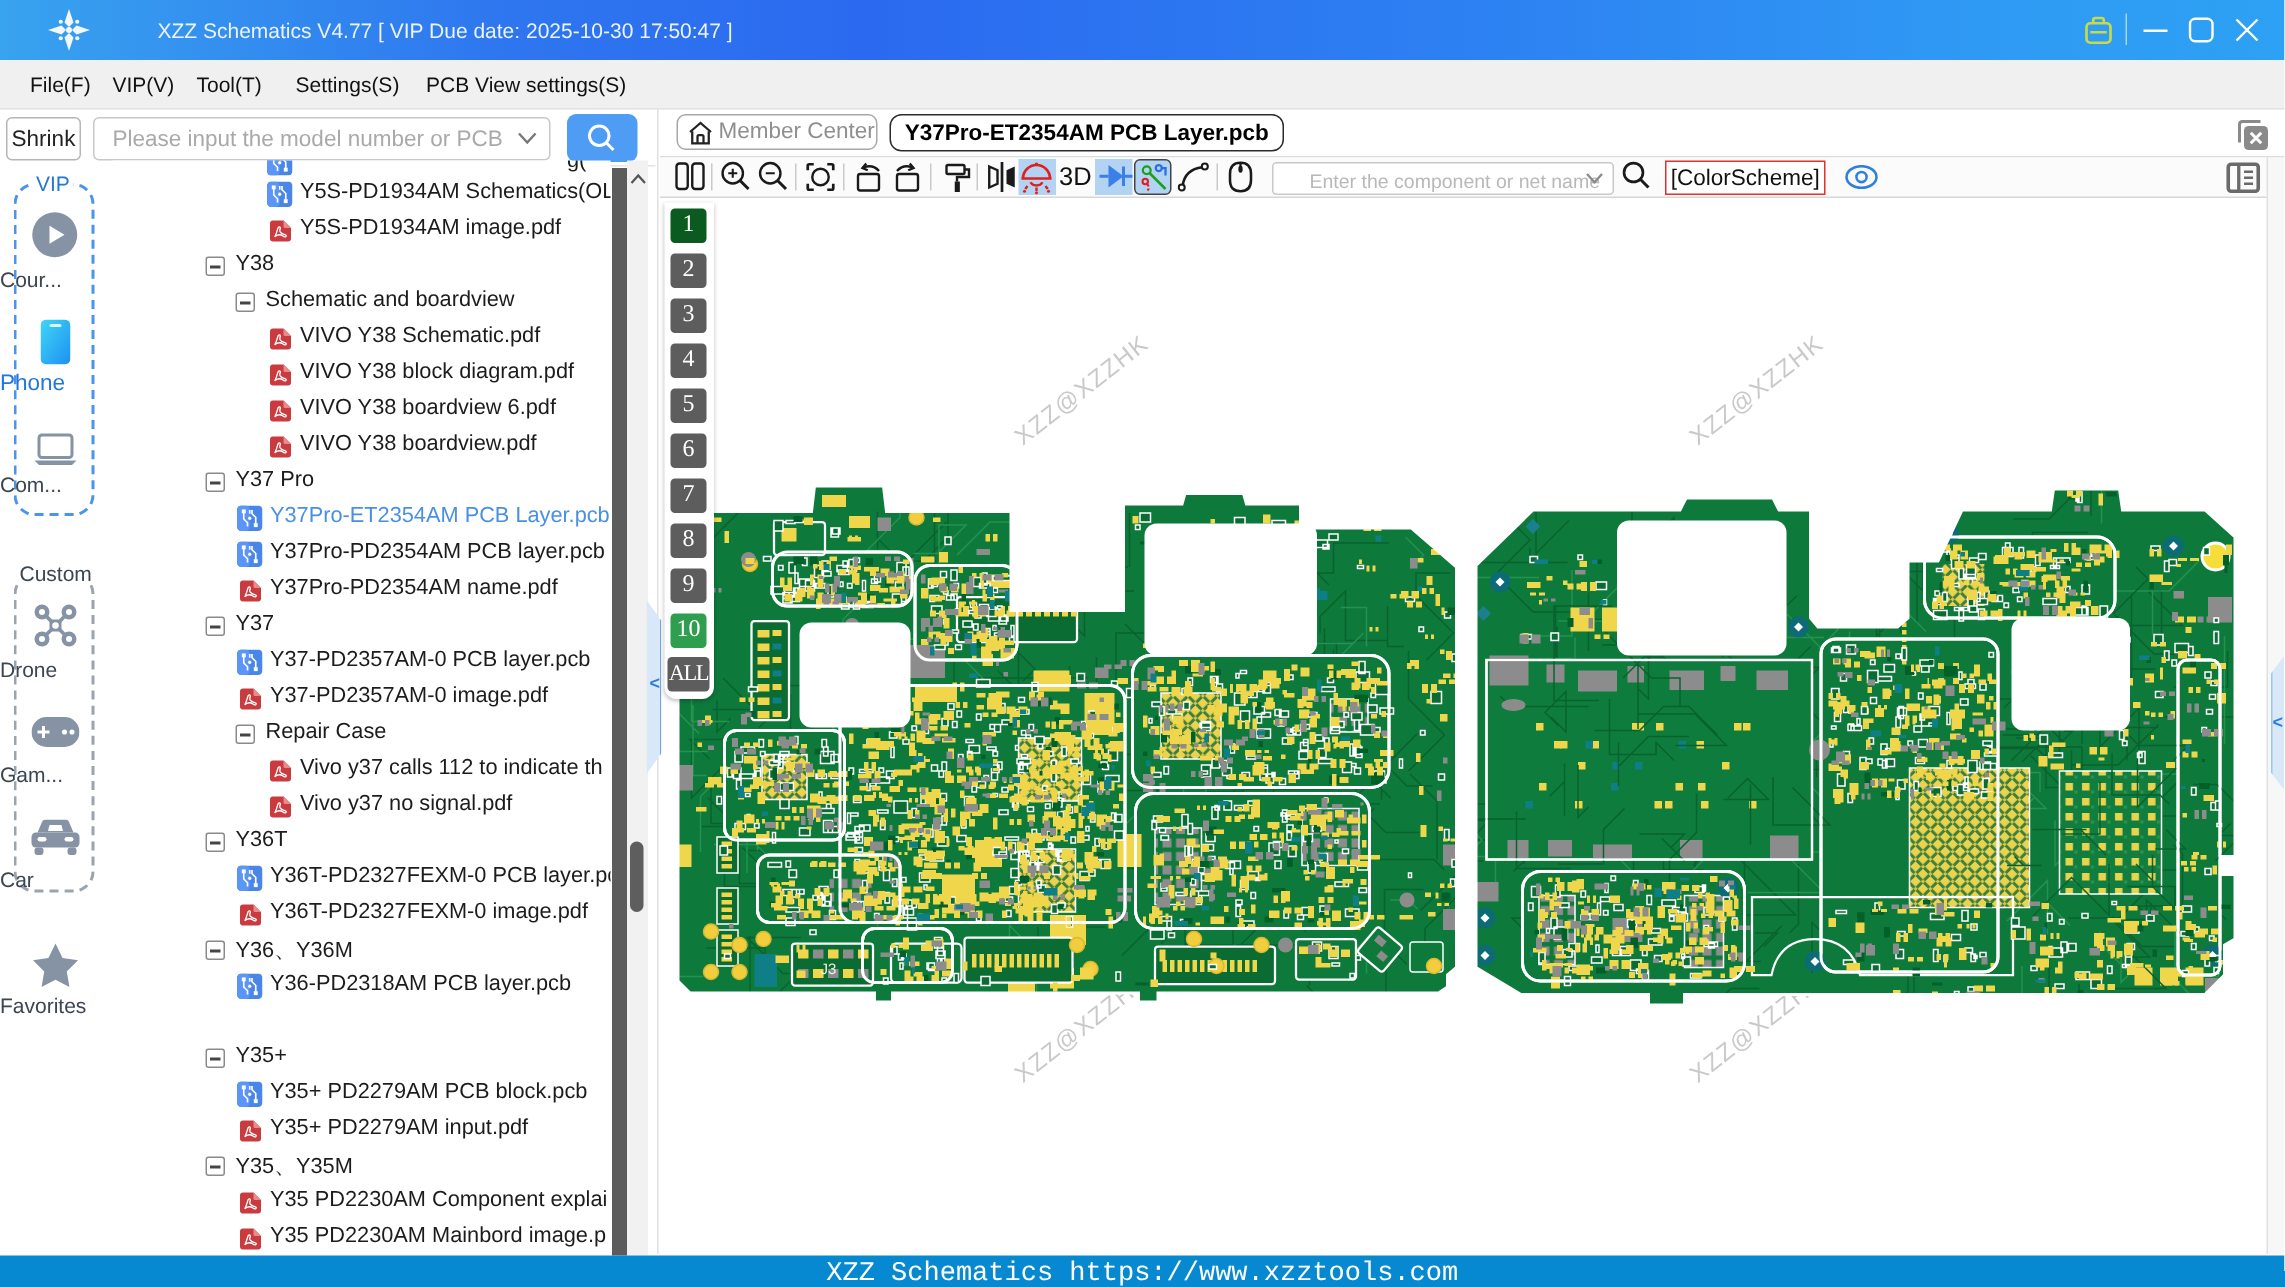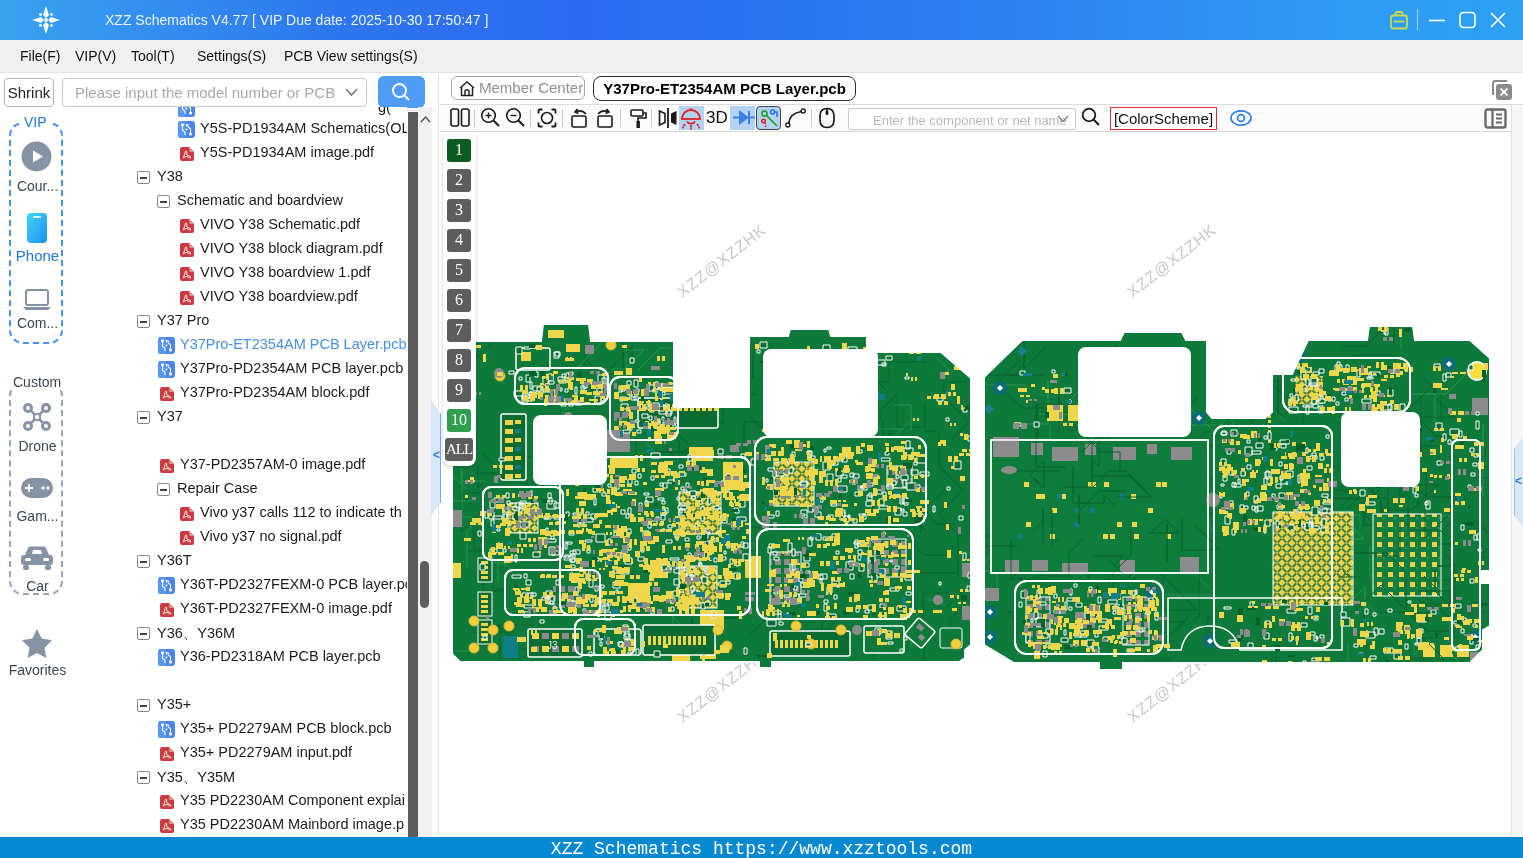--- a/index.html
+++ b/index.html
@@ -20,21 +20,21 @@
 
 #shrinkbtn { left:4px; top:78px; width:50px; height:29px; border:1px solid #b5b5b5; border-radius:4px; background:#fff; font-size:15px; color:#222; text-align:center; line-height:27px; }
 #searchbox { left:62px; top:78px; width:305px; height:29px; border:1px solid #c8c8c8; border-radius:4px; background:#fff; }
 #searchbox span { position:absolute; left:12px; top:5px; color:#a9a9a9; font-size:15px; }
 #searchbtn { left:378px; top:76px; width:47px; height:32px; background:#4e9cf4; border-radius:6px; }
 
 
 #sidebar { left:0; top:110px; width:75px; height:726px; background:#fff; }
 .dashbox { position:absolute; border:2px dashed #4b94e8; border-radius:14px; }
 .dashbox2 { position:absolute; border:2px dashed #9aa4ae; border-radius:14px; }
-.sblabel { position:absolute; width:75px; text-align:center; font-size:14px; color:#3c4650; }
+.sblabel { position:absolute; width:75px; font-size:14px; color:#3c4650; }
 .sblabel.blue { color:#2277dd; }
 .boxlab { position:absolute; font-size:14px; background:#fff; padding:0 2px; }
 
 
 #tree { left:75px; top:107px; width:332px; height:730px; background:#fff; overflow:hidden; }
 .trow { position:absolute; height:24px; white-space:nowrap; font-size:14.5px; color:#1c1c1c; }
 .trow .lbl { position:absolute; top:2px; }
 .trow.sel .lbl { color:#4a90e2; }
 .minusbox { position:absolute; top:5px; width:13px; height:13px; border:1px solid #8a8a8a; border-radius:2px; background:#fff; }
 .minusbox:after { content:""; position:absolute; left:2px; top:5px; width:7px; height:1.6px; background:#444; }
@@ -583,21 +583,21 @@
           <path d="M4.2 12 Q5.5 9 6.2 6.4 Q6.5 5 7.4 5.3 Q8.2 5.7 7.6 7.2 Q6.9 9.3 10.8 10.4 Q12.3 10.9 11.6 11.7 Q10.9 12.4 9.4 11.2 Q7.8 10 5.9 10.8 Q4.6 11.4 4.2 12Z" fill="none" stroke="#fff" stroke-width="0.9"></path>
         </svg>
         <span class="lbl" style="left:125px">VIVO Y38 block diagram.pdf</span>
       </div>
 <div class="trow" style="left:0;top:155px;width:332px">
         <svg style="position:absolute;left:104px;top:4px" width="16" height="16" viewBox="0 0 16 16">
           <path d="M1 3 Q1 1 3 1 H10 L15 6 V13 Q15 15 13 15 H3 Q1 15 1 13 Z" fill="#ca3b3f"></path>
           <path d="M10 1 L15 6 H11 Q10 6 10 5 Z" fill="#e98a8d"></path>
           <path d="M4.2 12 Q5.5 9 6.2 6.4 Q6.5 5 7.4 5.3 Q8.2 5.7 7.6 7.2 Q6.9 9.3 10.8 10.4 Q12.3 10.9 11.6 11.7 Q10.9 12.4 9.4 11.2 Q7.8 10 5.9 10.8 Q4.6 11.4 4.2 12Z" fill="none" stroke="#fff" stroke-width="0.9"></path>
         </svg>
-        <span class="lbl" style="left:125px">VIVO Y38 boardview 1.pdf</span>
+        <span class="lbl" style="left:125px">VIVO Y38 boardview 6.pdf</span>
       </div>
 <div class="trow" style="left:0;top:179px;width:332px">
         <svg style="position:absolute;left:104px;top:4px" width="16" height="16" viewBox="0 0 16 16">
           <path d="M1 3 Q1 1 3 1 H10 L15 6 V13 Q15 15 13 15 H3 Q1 15 1 13 Z" fill="#ca3b3f"></path>
           <path d="M10 1 L15 6 H11 Q10 6 10 5 Z" fill="#e98a8d"></path>
           <path d="M4.2 12 Q5.5 9 6.2 6.4 Q6.5 5 7.4 5.3 Q8.2 5.7 7.6 7.2 Q6.9 9.3 10.8 10.4 Q12.3 10.9 11.6 11.7 Q10.9 12.4 9.4 11.2 Q7.8 10 5.9 10.8 Q4.6 11.4 4.2 12Z" fill="none" stroke="#fff" stroke-width="0.9"></path>
         </svg>
         <span class="lbl" style="left:125px">VIVO Y38 boardview.pdf</span>
       </div>
 <div class="trow" style="left:0;top:203px;width:332px">
@@ -633,25 +633,40 @@
           <circle cx="8.5" cy="8.5" r="1.1" fill="#fff"></circle>
         </svg>
         <span class="lbl" style="left:105px">Y37Pro-PD2354AM PCB layer.pcb</span>
       </div>
 <div class="trow" style="left:0;top:275px;width:332px">
         <svg style="position:absolute;left:84px;top:4px" width="16" height="16" viewBox="0 0 16 16">
           <path d="M1 3 Q1 1 3 1 H10 L15 6 V13 Q15 15 13 15 H3 Q1 15 1 13 Z" fill="#ca3b3f"></path>
           <path d="M10 1 L15 6 H11 Q10 6 10 5 Z" fill="#e98a8d"></path>
           <path d="M4.2 12 Q5.5 9 6.2 6.4 Q6.5 5 7.4 5.3 Q8.2 5.7 7.6 7.2 Q6.9 9.3 10.8 10.4 Q12.3 10.9 11.6 11.7 Q10.9 12.4 9.4 11.2 Q7.8 10 5.9 10.8 Q4.6 11.4 4.2 12Z" fill="none" stroke="#fff" stroke-width="0.9"></path>
         </svg>
-        <span class="lbl" style="left:105px">Y37Pro-PD2354AM block.pdf</span>
+        <span class="lbl" style="left:105px">Y37Pro-PD2354AM name.pdf</span>
       </div>
 <div class="trow" style="left:0;top:299px;width:332px">
         <div class="minusbox" style="left:62px"></div>
         <span class="lbl" style="left:82px">Y37</span>
+      </div>
+<div class="trow" style="left:0;top:323px;width:332px">
+        <svg style="position:absolute;left:83px;top:3px" width="17" height="17" viewBox="0 0 17 17">
+          <rect width="17" height="17" rx="3" fill="#4a86e8"></rect>
+          <rect width="8.5" height="17" rx="3" fill="#5b95f5"></rect>
+          <g stroke="#fff" stroke-width="1.1" fill="none">
+            <path d="M4.5 5 V9 L7 11.5 V14"></path>
+            <path d="M12.5 12 V8 L10 5.5 V3"></path>
+            <path d="M8.5 3 V5.5"></path>
+          </g>
+          <rect x="3.2" y="2.6" width="2.6" height="2.6" fill="#fff"></rect>
+          <rect x="11.2" y="11.8" width="2.6" height="2.6" fill="#fff"></rect>
+          <circle cx="8.5" cy="8.5" r="1.1" fill="#fff"></circle>
+        </svg>
+        <span class="lbl" style="left:105px">Y37-PD2357AM-0 PCB layer.pcb</span>
       </div>
 <div class="trow" style="left:0;top:347px;width:332px">
         <svg style="position:absolute;left:84px;top:4px" width="16" height="16" viewBox="0 0 16 16">
           <path d="M1 3 Q1 1 3 1 H10 L15 6 V13 Q15 15 13 15 H3 Q1 15 1 13 Z" fill="#ca3b3f"></path>
           <path d="M10 1 L15 6 H11 Q10 6 10 5 Z" fill="#e98a8d"></path>
           <path d="M4.2 12 Q5.5 9 6.2 6.4 Q6.5 5 7.4 5.3 Q8.2 5.7 7.6 7.2 Q6.9 9.3 10.8 10.4 Q12.3 10.9 11.6 11.7 Q10.9 12.4 9.4 11.2 Q7.8 10 5.9 10.8 Q4.6 11.4 4.2 12Z" fill="none" stroke="#fff" stroke-width="0.9"></path>
         </svg>
         <span class="lbl" style="left:105px">Y37-PD2357AM-0 image.pdf</span>
       </div>
 <div class="trow" style="left:0;top:371px;width:332px">

